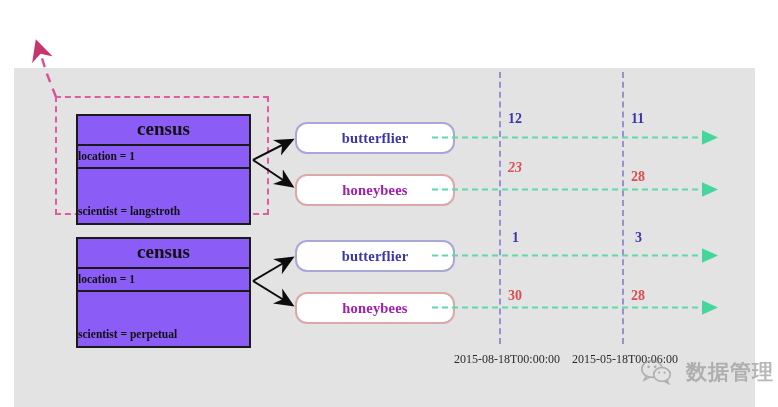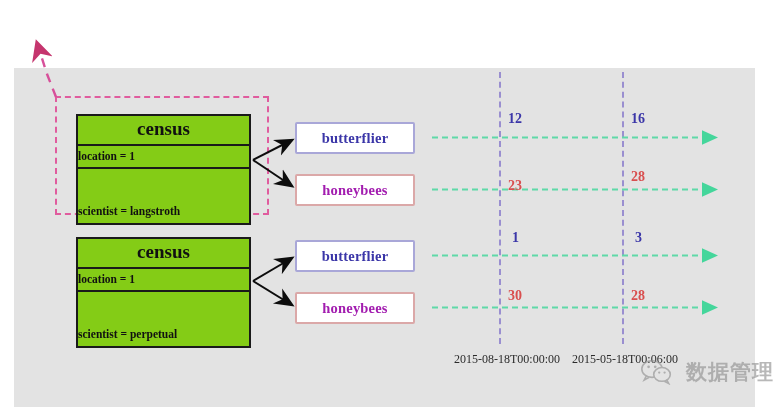--- a/index.html
+++ b/index.html
@@ -59,21 +59,21 @@
     height: 407px;
     pointer-events: none;
   }
 
   
   .measurement {
     position: absolute;
     width: 175px;
     border: 2px solid #1a1a1a;
     box-sizing: border-box;
-    background: #84cc16;
+    background: #8b5cf6;
   }
   .measurement .m-name {
     border-bottom: 2px solid #1a1a1a;
     text-align: center;
     font-size: 19px;
     font-weight: bold;
     color: #111111;
     padding: 3px 0 5px 0;
     line-height: 1.05;
   }
@@ -91,23 +91,23 @@
     border-bottom: none;
     margin-top: 32px;
   }
 
   #measurement-1 { left: 76px; top: 114px; }
   #measurement-2 { left: 76px; top: 237px; }
 
   
   .field-pill {
     position: absolute;
-    width: 120px;
+    width: 160px;
     height: 32px;
-    border-radius: 2px;
+    border-radius: 12px;
     box-sizing: border-box;
     background: #ffffff;
     display: flex;
     align-items: center;
     justify-content: center;
     font-size: 14.5px;
     font-weight: bold;
     letter-spacing: 0.2px;
   }
   .field-pill.blue {
@@ -260,23 +260,23 @@
         <path d="M0,0.4 L8,4 L0,7.6 Z" fill="#44d69b"></path>
       </marker>
     </defs>
     <line x1="432" y1="137.5" x2="712" y2="137.5" stroke="#5fd9a8" stroke-width="2" stroke-dasharray="6,4" marker-end="url(#greenHead)"></line>
     <line x1="432" y1="189.5" x2="712" y2="189.5" stroke="#5fd9a8" stroke-width="2" stroke-dasharray="6,4" marker-end="url(#greenHead)"></line>
     <line x1="432" y1="255.5" x2="712" y2="255.5" stroke="#5fd9a8" stroke-width="2" stroke-dasharray="6,4" marker-end="url(#greenHead)"></line>
     <line x1="432" y1="307.5" x2="712" y2="307.5" stroke="#5fd9a8" stroke-width="2" stroke-dasharray="6,4" marker-end="url(#greenHead)"></line>
   </svg>
 
   <div class="point-value blue" style="left:508px; top:111px;">12</div>
-  <div class="point-value blue" style="left:631px; top:111px;">16</div>
-
-  <div class="point-value red" style="left:508px; top:178px;">23</div>
+  <div class="point-value blue" style="left:631px; top:111px;">11</div>
+
+  <div class="point-value red" style="left:508px; top:160px;font-style:italic;">23</div>
   <div class="point-value red" style="left:631px; top:169px;">28</div>
 
   <div class="point-value blue" style="left:512px; top:230px;">1</div>
   <div class="point-value blue" style="left:635px; top:230px;">3</div>
 
   <div class="point-value red" style="left:508px; top:288px;">30</div>
   <div class="point-value red" style="left:631px; top:288px;">28</div>
 
   <div class="time-label" id="time-label-1">2015-08-18T00:00:00</div>
   <div class="time-label" id="time-label-2">2015-05-18T00:06:00</div>

